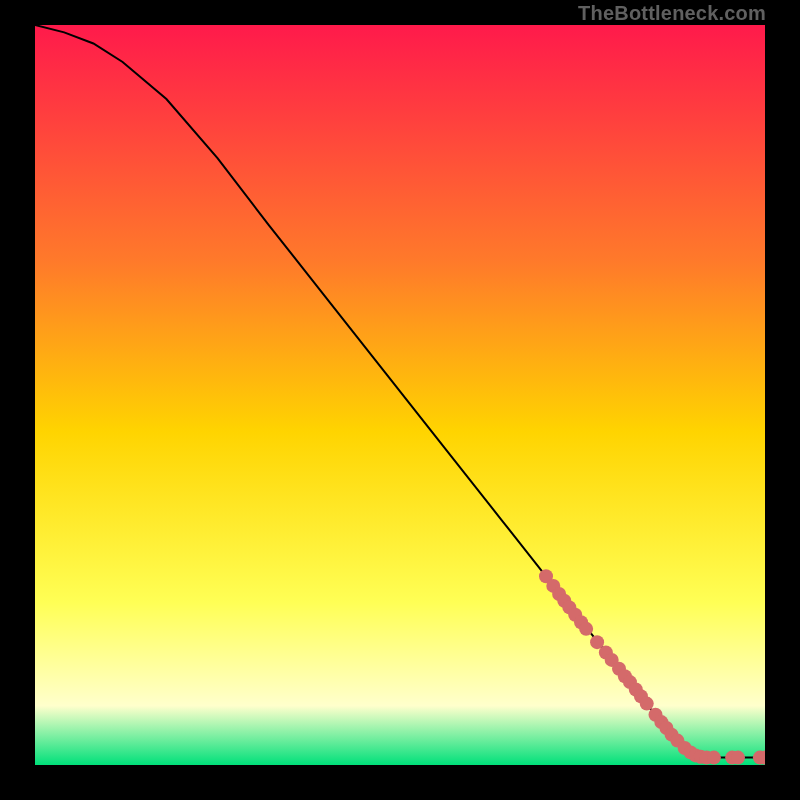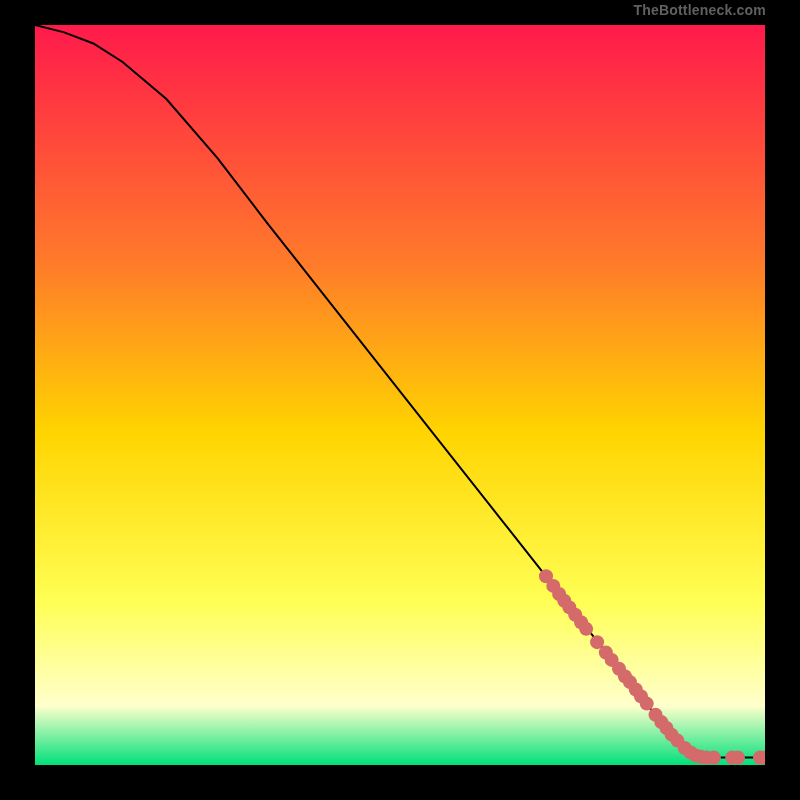--- a/index.html
+++ b/index.html
@@ -26,21 +26,21 @@
     width: 730px;
     height: 740px;
   }
   .plot svg {
     display: block;
   }
   .watermark {
     position: absolute;
     top: 2px;
     right: 34px;
-    font-size: 14px;
+    font-size: 20px;
     font-weight: 600;
     color: #606060;
     letter-spacing: 0.2px;
   }
 </style>
 </head>
 <body>
 
 <div class="frame">
   <div class="plot">

